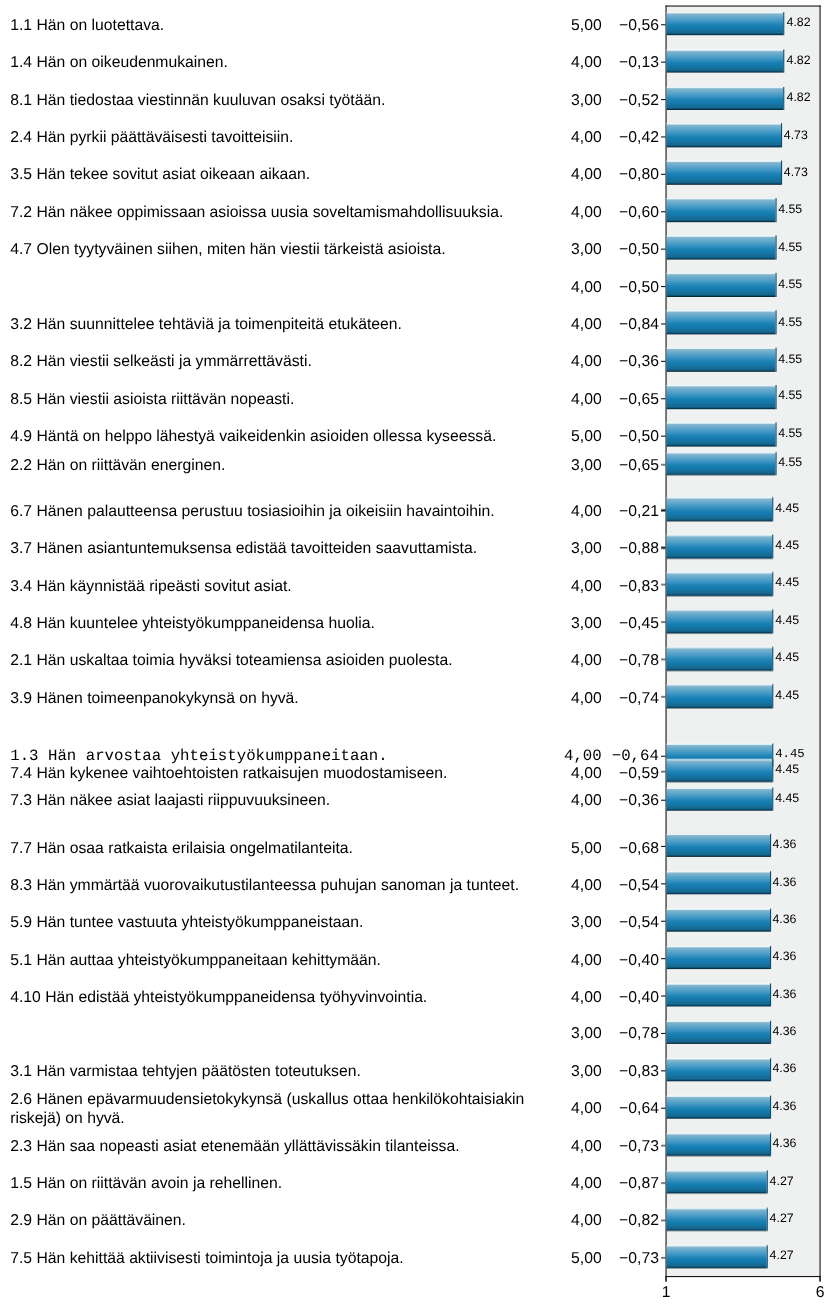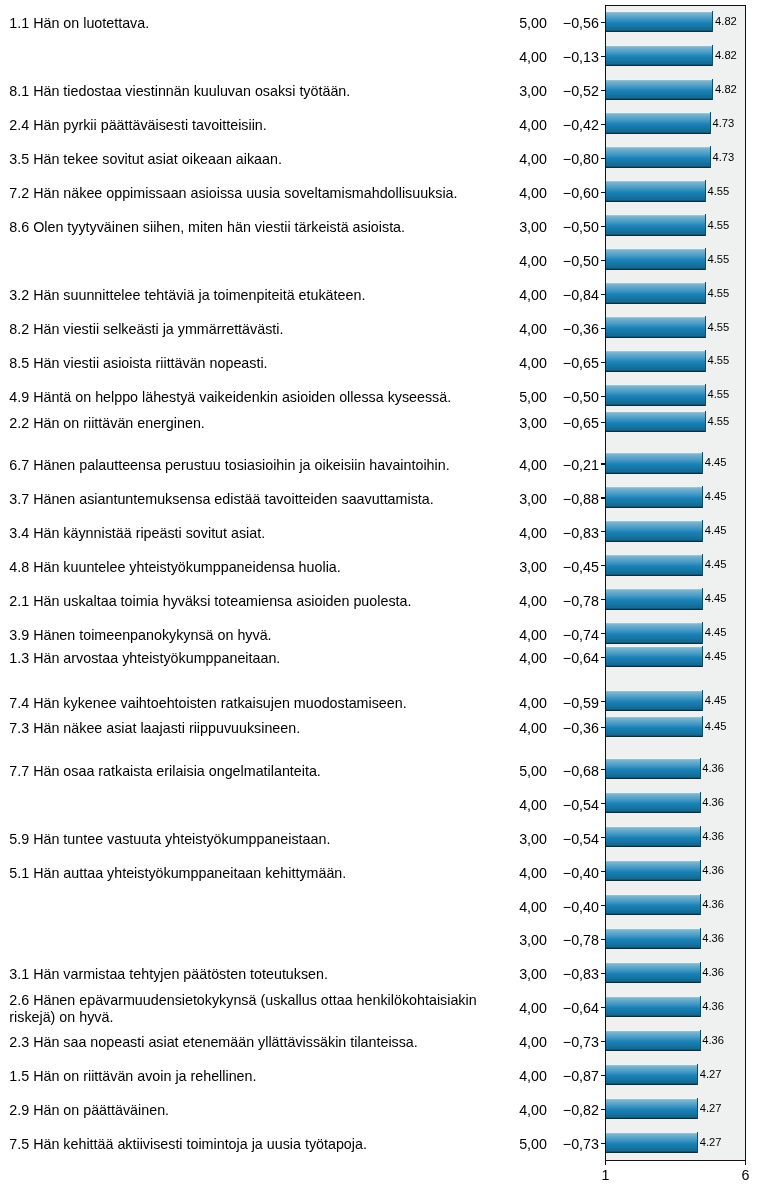--- a/index.html
+++ b/index.html
@@ -44,20 +44,21 @@
   <div id="rows">
       <div class="row" style="top: 5px;">
         <div class="label">1.1 Hän on luotettava.</div>
         <div class="c1">5,00</div>
         <div class="c2">−0,56</div>
         <div class="tick" style="top:16.885294117647057px"></div>
         <div class="bar" style="left:605.5px;top:5.585294117647058px;width:107.96000000000001px"></div>
         <div class="vlabel" style="left:715.0600000000001px;top:9.785294117647059px">4.82</div>
       </div>
       <div class="row" style="top: 38.9706px;">
+        <div class="label">1.4 Hän on oikeudenmukainen.</div>
         <div class="c1">4,00</div>
         <div class="c2">−0,13</div>
         <div class="tick" style="top:16.885294117647057px"></div>
         <div class="bar" style="left:605.5px;top:5.585294117647058px;width:107.96000000000001px"></div>
         <div class="vlabel" style="left:715.0600000000001px;top:9.785294117647059px">4.82</div>
       </div>
       <div class="row" style="top: 72.9412px;">
         <div class="label">8.1 Hän tiedostaa viestinnän kuuluvan osaksi työtään.</div>
         <div class="c1">3,00</div>
         <div class="c2">−0,52</div>
@@ -83,21 +84,21 @@
       </div>
       <div class="row" style="top: 174.853px;">
         <div class="label">7.2 Hän näkee oppimissaan asioissa uusia soveltamismahdollisuuksia.</div>
         <div class="c1">4,00</div>
         <div class="c2">−0,60</div>
         <div class="tick" style="top:16.885294117647057px"></div>
         <div class="bar" style="left:605.5px;top:5.585294117647058px;width:100.39999999999999px"></div>
         <div class="vlabel" style="left:707.5px;top:9.785294117647059px">4.55</div>
       </div>
       <div class="row" style="top: 208.824px;">
-        <div class="label">8.6 Olen tyytyväinen siihen, miten hän viestii tärkeistä asioista.</div>
+        <div class="label">4.7 Olen tyytyväinen siihen, miten hän viestii tärkeistä asioista.</div>
         <div class="c1">3,00</div>
         <div class="c2">−0,50</div>
         <div class="tick" style="top:16.885294117647057px"></div>
         <div class="bar" style="left:605.5px;top:5.585294117647058px;width:100.39999999999999px"></div>
         <div class="vlabel" style="left:707.5px;top:9.785294117647059px">4.55</div>
       </div>
       <div class="row" style="top: 242.794px;">
         <div class="c1">4,00</div>
         <div class="c2">−0,50</div>
         <div class="tick" style="top:16.885294117647057px"></div>
@@ -185,21 +186,21 @@
         <div class="vlabel" style="left:704.7px;top:9.785294117647059px">4.45</div>
       </div>
       <div class="row" style="top: 616.471px;">
         <div class="label">3.9 Hänen toimeenpanokykynsä on hyvä.</div>
         <div class="c1">4,00</div>
         <div class="c2">−0,74</div>
         <div class="tick" style="top:16.885294117647057px"></div>
         <div class="bar" style="left:605.5px;top:5.585294117647058px;width:97.60000000000001px"></div>
         <div class="vlabel" style="left:704.7px;top:9.785294117647059px">4.45</div>
       </div>
-      <div class="row" style="top: 640px;">
+      <div class="row" style="top: 670px; font-family: Liberation Mono, monospace;">
         <div class="label">1.3 Hän arvostaa yhteistyökumppaneitaan.</div>
         <div class="c1">4,00</div>
         <div class="c2">−0,64</div>
         <div class="tick" style="top:16.885294117647057px"></div>
         <div class="bar" style="left:605.5px;top:5.585294117647058px;width:97.60000000000001px"></div>
         <div class="vlabel" style="left:704.7px;top:9.785294117647059px">4.45</div>
       </div>
       <div class="row" style="top: 684.412px;">
         <div class="label">7.4 Hän kykenee vaihtoehtoisten ratkaisujen muodostamiseen.</div>
         <div class="c1">4,00</div>
@@ -218,20 +219,21 @@
       </div>
       <div class="row" style="top: 752.353px;">
         <div class="label">7.7 Hän osaa ratkaista erilaisia ongelmatilanteita.</div>
         <div class="c1">5,00</div>
         <div class="c2">−0,68</div>
         <div class="tick" style="top:16.885294117647057px"></div>
         <div class="bar" style="left:605.5px;top:5.585294117647058px;width:95.08000000000001px"></div>
         <div class="vlabel" style="left:702.1800000000001px;top:9.785294117647059px">4.36</div>
       </div>
       <div class="row" style="top: 786.324px;">
+        <div class="label">8.3 Hän ymmärtää vuorovaikutustilanteessa puhujan sanoman ja tunteet.</div>
         <div class="c1">4,00</div>
         <div class="c2">−0,54</div>
         <div class="tick" style="top:16.885294117647057px"></div>
         <div class="bar" style="left:605.5px;top:5.585294117647058px;width:95.08000000000001px"></div>
         <div class="vlabel" style="left:702.1800000000001px;top:9.785294117647059px">4.36</div>
       </div>
       <div class="row" style="top: 820.294px;">
         <div class="label">5.9 Hän tuntee vastuuta yhteistyökumppaneistaan.</div>
         <div class="c1">3,00</div>
         <div class="c2">−0,54</div>
@@ -241,20 +243,21 @@
       </div>
       <div class="row" style="top: 854.265px;">
         <div class="label">5.1 Hän auttaa yhteistyökumppaneitaan kehittymään.</div>
         <div class="c1">4,00</div>
         <div class="c2">−0,40</div>
         <div class="tick" style="top:16.885294117647057px"></div>
         <div class="bar" style="left:605.5px;top:5.585294117647058px;width:95.08000000000001px"></div>
         <div class="vlabel" style="left:702.1800000000001px;top:9.785294117647059px">4.36</div>
       </div>
       <div class="row" style="top: 888.235px;">
+        <div class="label">4.10 Hän edistää yhteistyökumppaneidensa työhyvinvointia.</div>
         <div class="c1">4,00</div>
         <div class="c2">−0,40</div>
         <div class="tick" style="top:16.885294117647057px"></div>
         <div class="bar" style="left:605.5px;top:5.585294117647058px;width:95.08000000000001px"></div>
         <div class="vlabel" style="left:702.1800000000001px;top:9.785294117647059px">4.36</div>
       </div>
       <div class="row" style="top: 922.206px;">
         <div class="c1">3,00</div>
         <div class="c2">−0,78</div>
         <div class="tick" style="top:16.885294117647057px"></div>

